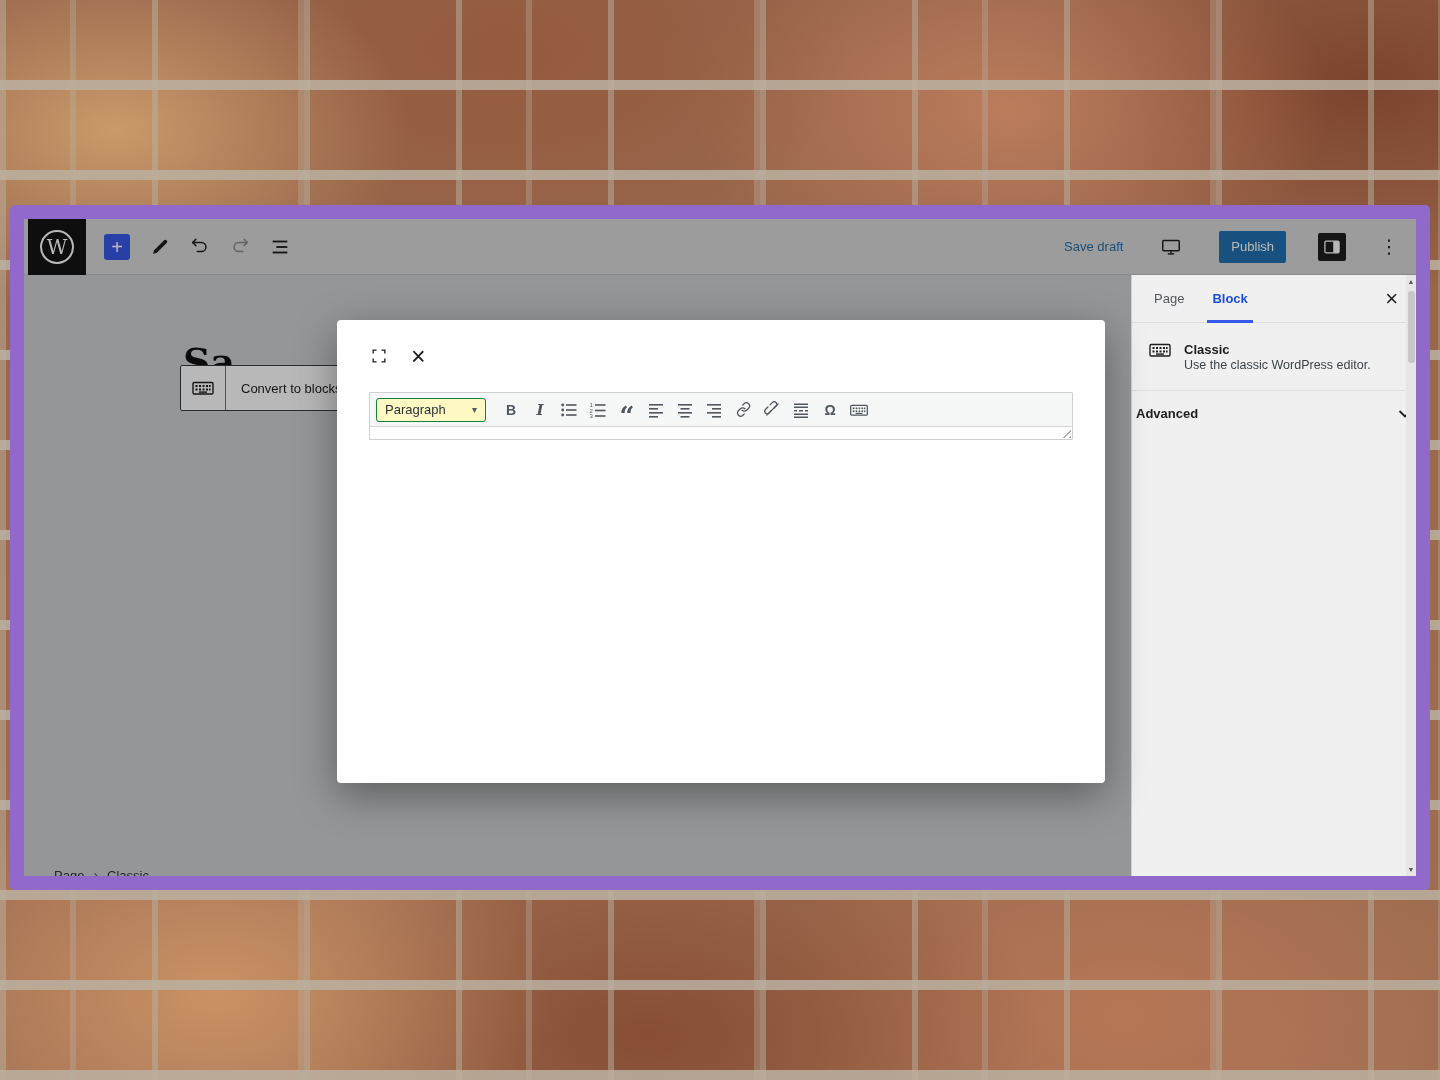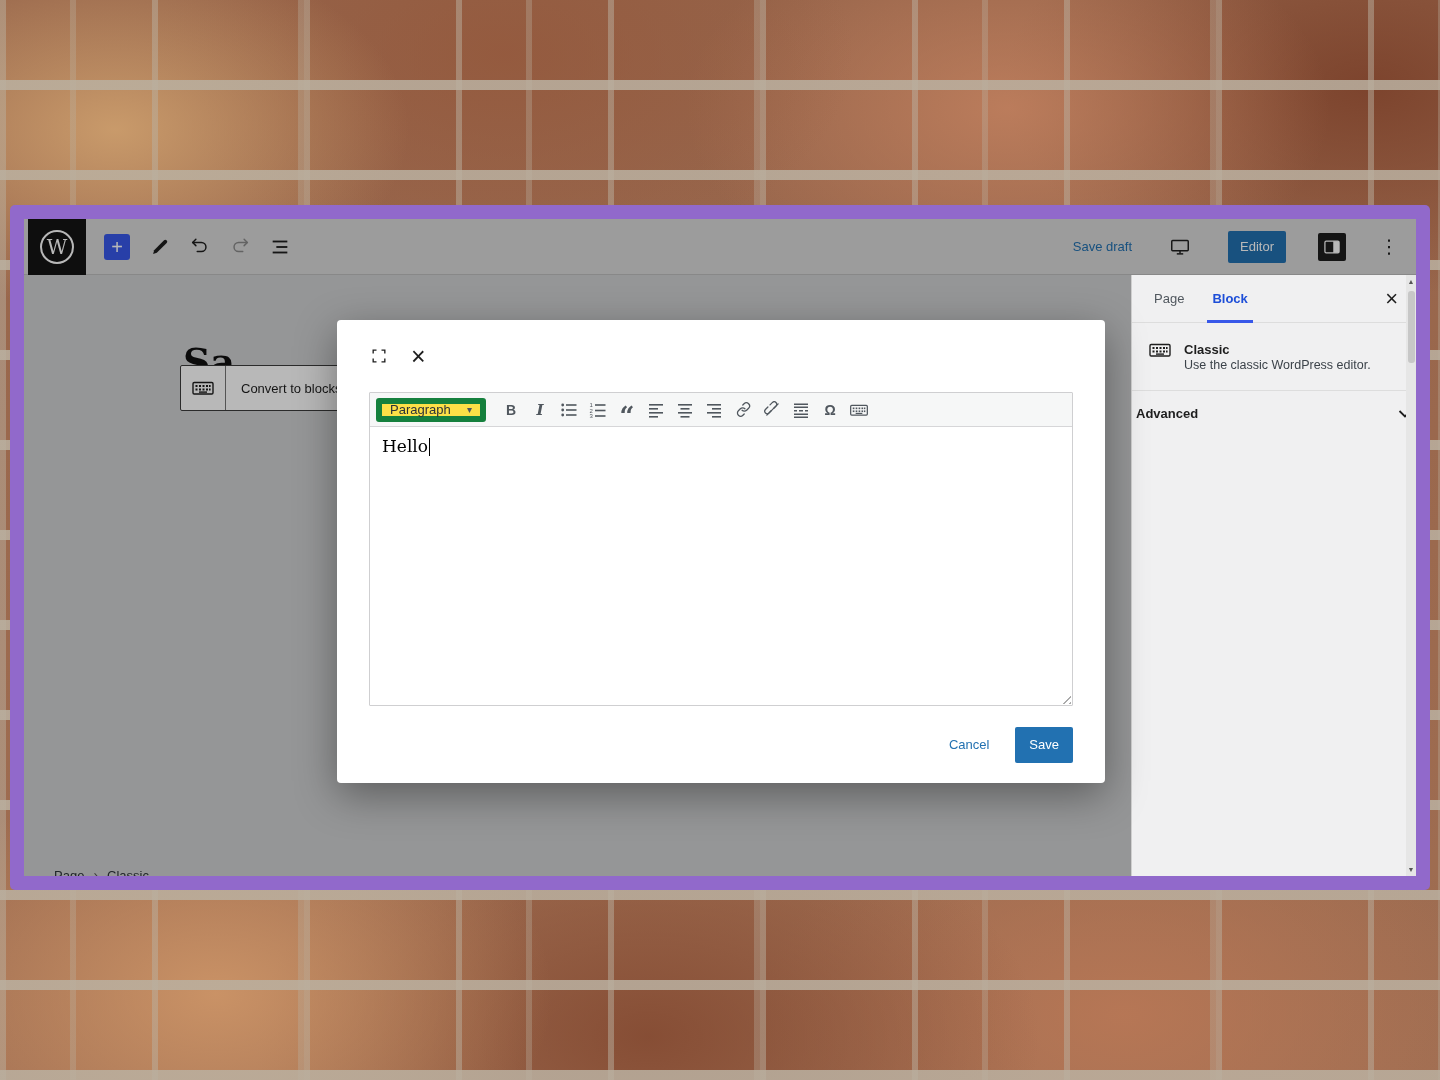--- a/index.html
+++ b/index.html
@@ -73,21 +73,21 @@
 
   
   .modal{position:absolute;left:313px;top:101px;width:768px;height:463px;background:#fff;border-radius:4px;box-shadow:0 12px 42px rgba(0,0,0,0.38);z-index:10;display:flex;flex-direction:column}
   .modal-head{display:flex;align-items:center;padding:0 32px;height:72px}
   .modal-title{font-size:20px;font-weight:500;color:#1e1e1e;flex:1}
   .mh-icons{display:flex;gap:22px;align-items:center;color:#1e1e1e}
   .mh-btn{background:none;border:none;color:#1e1e1e;display:flex;align-items:center;cursor:pointer}
   .mh-close{font-size:25px;line-height:1}
   .mce{margin:0 32px;border:1px solid #cfcfd1;border-radius:1px}
   .mce-toolbar{height:34px;background:#f6f7f7;border-bottom:1px solid #d6d6d8;display:flex;align-items:center;padding:0 6px;gap:1px}
-  .format-select{width:110px;height:24px;border:6px solid #15803d;background:#fde047;border-radius:3px;display:flex;align-items:center;justify-content:space-between;padding:0 8px;font-size:13px;color:#2c3338;margin-right:10px;cursor:pointer}
+  .format-select{width:110px;height:24px;border:1px solid #15803d;background:#fef9c3;border-radius:3px;display:flex;align-items:center;justify-content:space-between;padding:0 8px;font-size:13px;color:#2c3338;margin-right:10px;cursor:pointer}
   .fs-caret{font-size:10px;color:#50575e}
   .tb-btn{width:28px;height:26px;display:flex;align-items:center;justify-content:center;color:#50575e;background:transparent;border:none;border-radius:2px;cursor:pointer}
   .tb-bold{font-size:14px;font-weight:700}
   .tb-italic{font-family:"DejaVu Serif",serif;font-style:italic;font-size:15px;font-weight:600}
   .quote-glyph{font-family:"DejaVu Serif",serif;font-size:26px;font-weight:700;line-height:0.1;padding-top:14px}
   .omega-glyph{font-size:14px;font-weight:600}
   .mce-content{height:266px;padding:9px 12px;font-family:"DejaVu Serif",serif;font-size:17px;color:#000;background:#fff;cursor:text}
   .caret-line{display:inline-block;width:1px;height:18px;background:#000;vertical-align:text-bottom;margin-left:1px}
   .mce-status{height:12px;position:relative;background:#fff}
   .grip{position:absolute;right:1px;bottom:1px;width:11px;height:11px;background:repeating-linear-gradient(315deg,#ababab 0 1.5px,transparent 1.5px 4.5px);clip-path:polygon(100% 0,100% 100%,0 100%);cursor:nwse-resize}
@@ -137,21 +137,21 @@
       </div>
       <div class="hdr-right">
         <button class="save-draft">Save draft</button>
         <button class="icon-btn">
           <svg viewBox="0 0 24 24" width="22" height="22" fill="none" stroke="currentColor" stroke-width="1.6">
               <rect x="3" y="5" width="18" height="11" rx="1"></rect>
               <line x1="12" y1="16" x2="12" y2="19"></line>
               <line x1="8.5" y1="19.5" x2="15.5" y2="19.5"></line>
             </svg>
         </button>
-        <button class="publish">Editor</button>
+        <button class="publish">Publish</button>
         <button class="toggle-btn">
           <svg viewBox="0 0 24 24" width="20" height="20">
               <rect x="3.5" y="5" width="17" height="14" rx="1.5" fill="none" stroke="currentColor" stroke-width="1.5"></rect>
               <rect x="13.5" y="5" width="7" height="14" fill="currentColor"></rect>
             </svg>
         </button>
         <button class="kebab"><span>⋮</span></button>
       </div>
     </div>
 
@@ -347,26 +347,21 @@
                   <rect x="4.5" y="12.5" width="2" height="2"></rect>
                   <rect x="8" y="12.5" width="2" height="2"></rect>
                   <rect x="11.5" y="12.5" width="2" height="2"></rect>
                   <rect x="15" y="12.5" width="2" height="2"></rect>
                   <rect x="18" y="12.5" width="1.6" height="2"></rect>
                   <rect x="8" y="15.4" width="8" height="1.4"></rect>
                 </g>
               </svg>
           </button>
         </div>
-        <div class="mce-content"><span>Hello</span><span class="caret-line"></span></div>
         <div class="mce-status">
           <div class="grip"></div>
         </div>
       </div>
 
-      <div class="modal-footer">
-        <button class="cancel">Cancel</button>
-        <button class="save-btn">Save</button>
-      </div>
     </div>
 
   </div>
 </div>
 
 </body></html>

